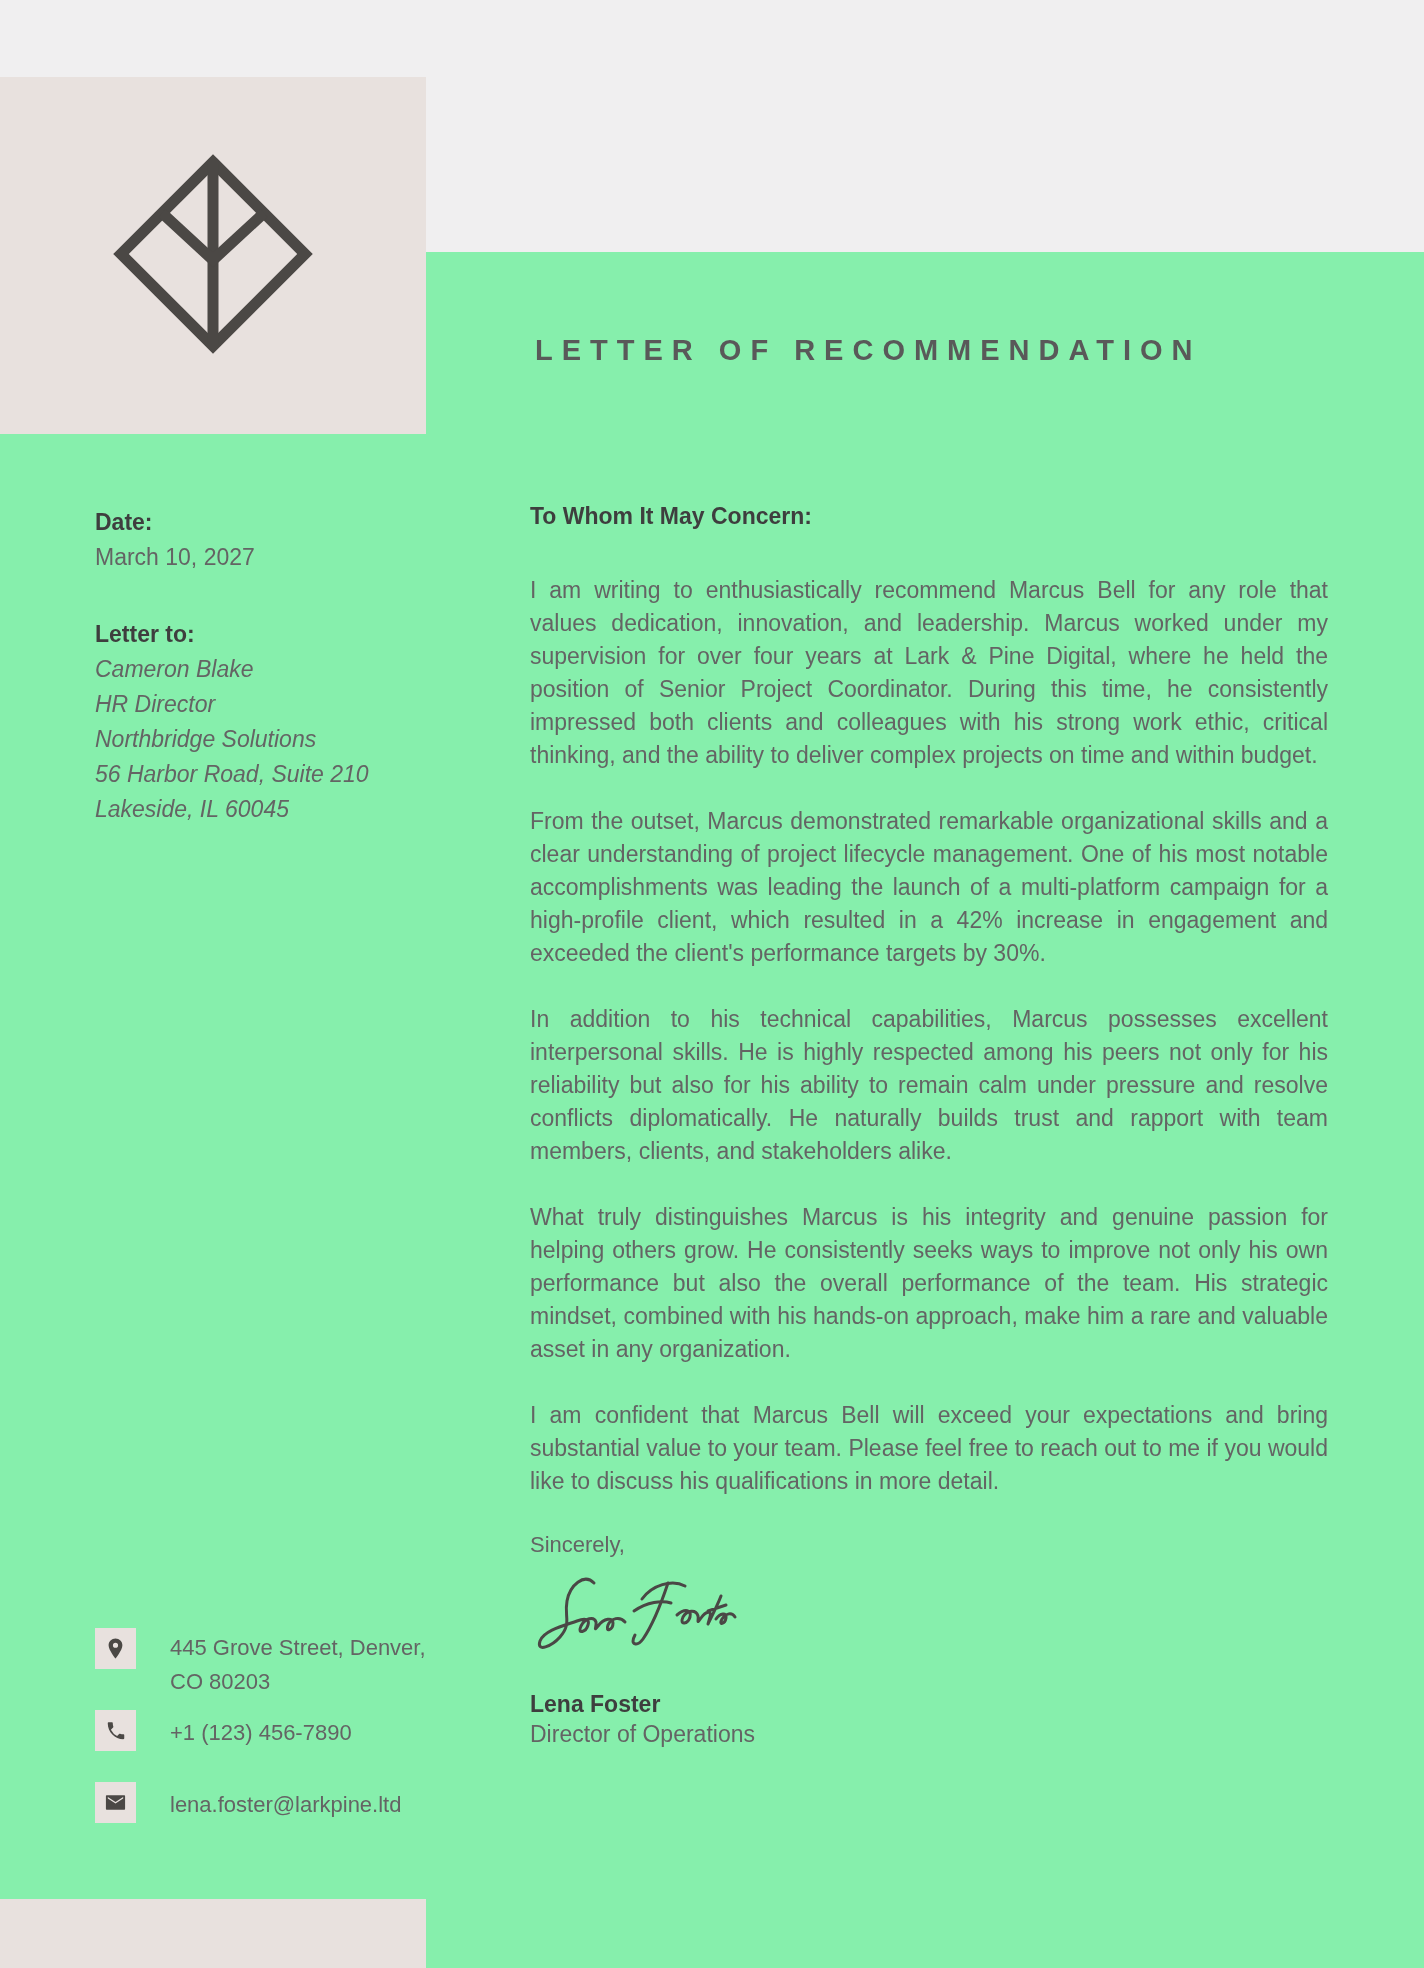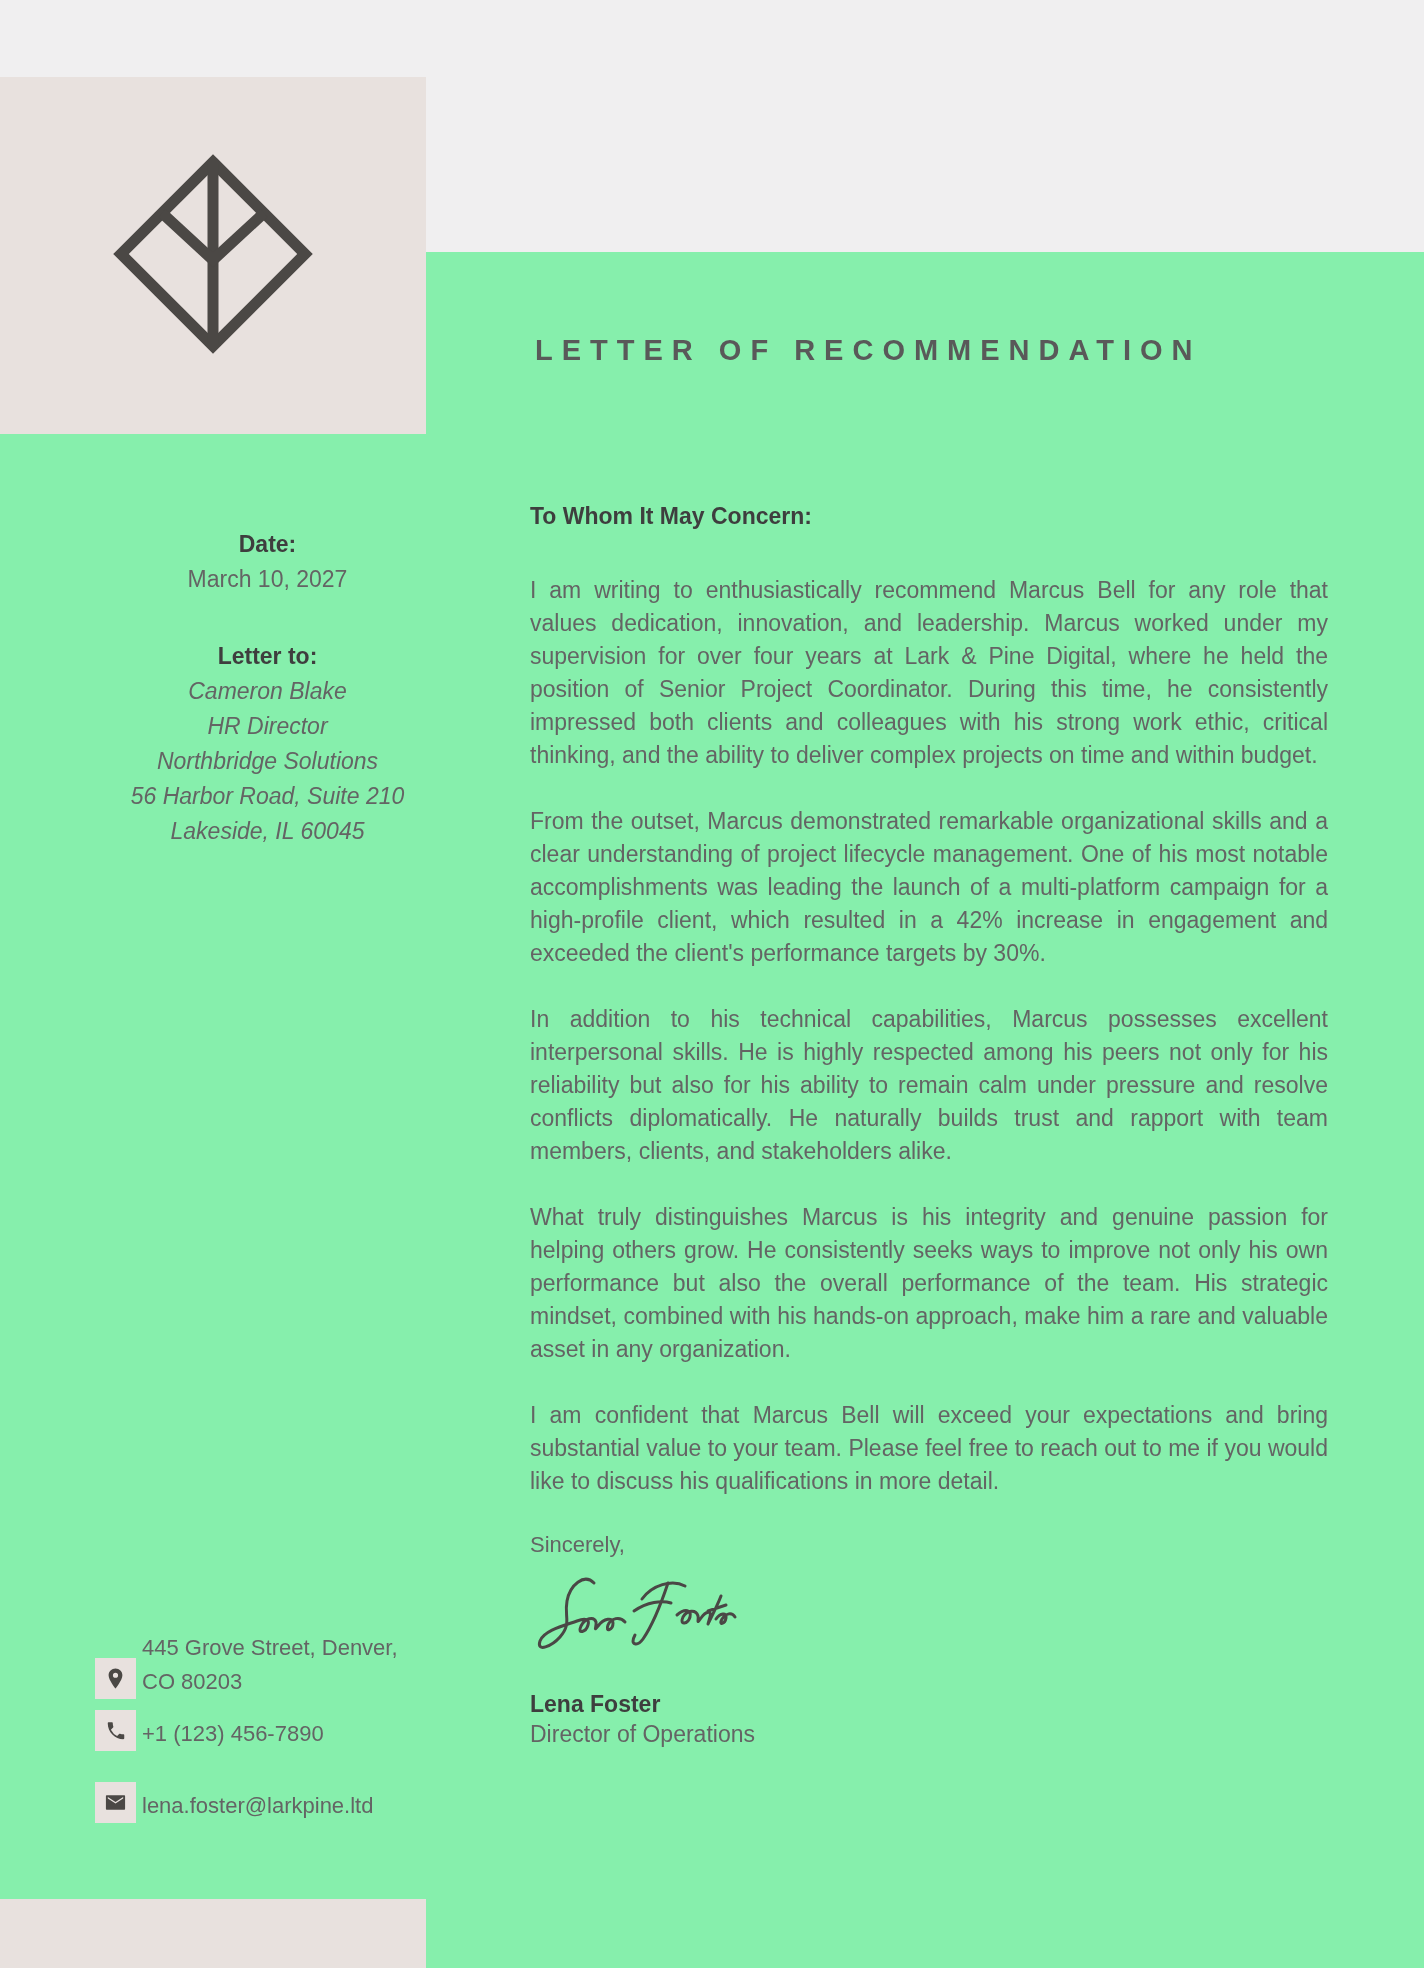--- a/index.html
+++ b/index.html
@@ -37,35 +37,35 @@
   }
   .doc-title{
     position:absolute;left:535px;top:334px;
     font-size:29px;font-weight:600;
     letter-spacing:9px;
     color:var(--ink-title);
     white-space:nowrap;
   }
   
   .left-col{
-    position:absolute;left:95px;top:527px;width:345px;
-    font-size:23px;color:var(--ink-body);text-align:center;
+    position:absolute;left:95px;top:505px;width:345px;
+    font-size:23px;color:var(--ink-body);
   }
   .field-label{
     font-weight:700;color:var(--ink-dark);
     line-height:35px;
   }
   .field-value{line-height:35px;}
   .letter-to-block{margin-top:42px;}
   .recipient-line{line-height:35px;font-style:italic;}
   
   .contact-row{
     position:absolute;left:95px;
-    display:flex;align-items:flex-end;
-    gap:6px;
+    display:flex;align-items:flex-start;
+    gap:34px;
     font-size:22px;color:var(--ink-body);
   }
   .contact-row.row-address{top:1628px;}
   .contact-row.row-phone{top:1710px;}
   .contact-row.row-email{top:1782px;}
   .icon-box{
     flex:0 0 auto;
     width:41px;height:41px;
     background:var(--beige);
     display:flex;align-items:center;justify-content:center;

